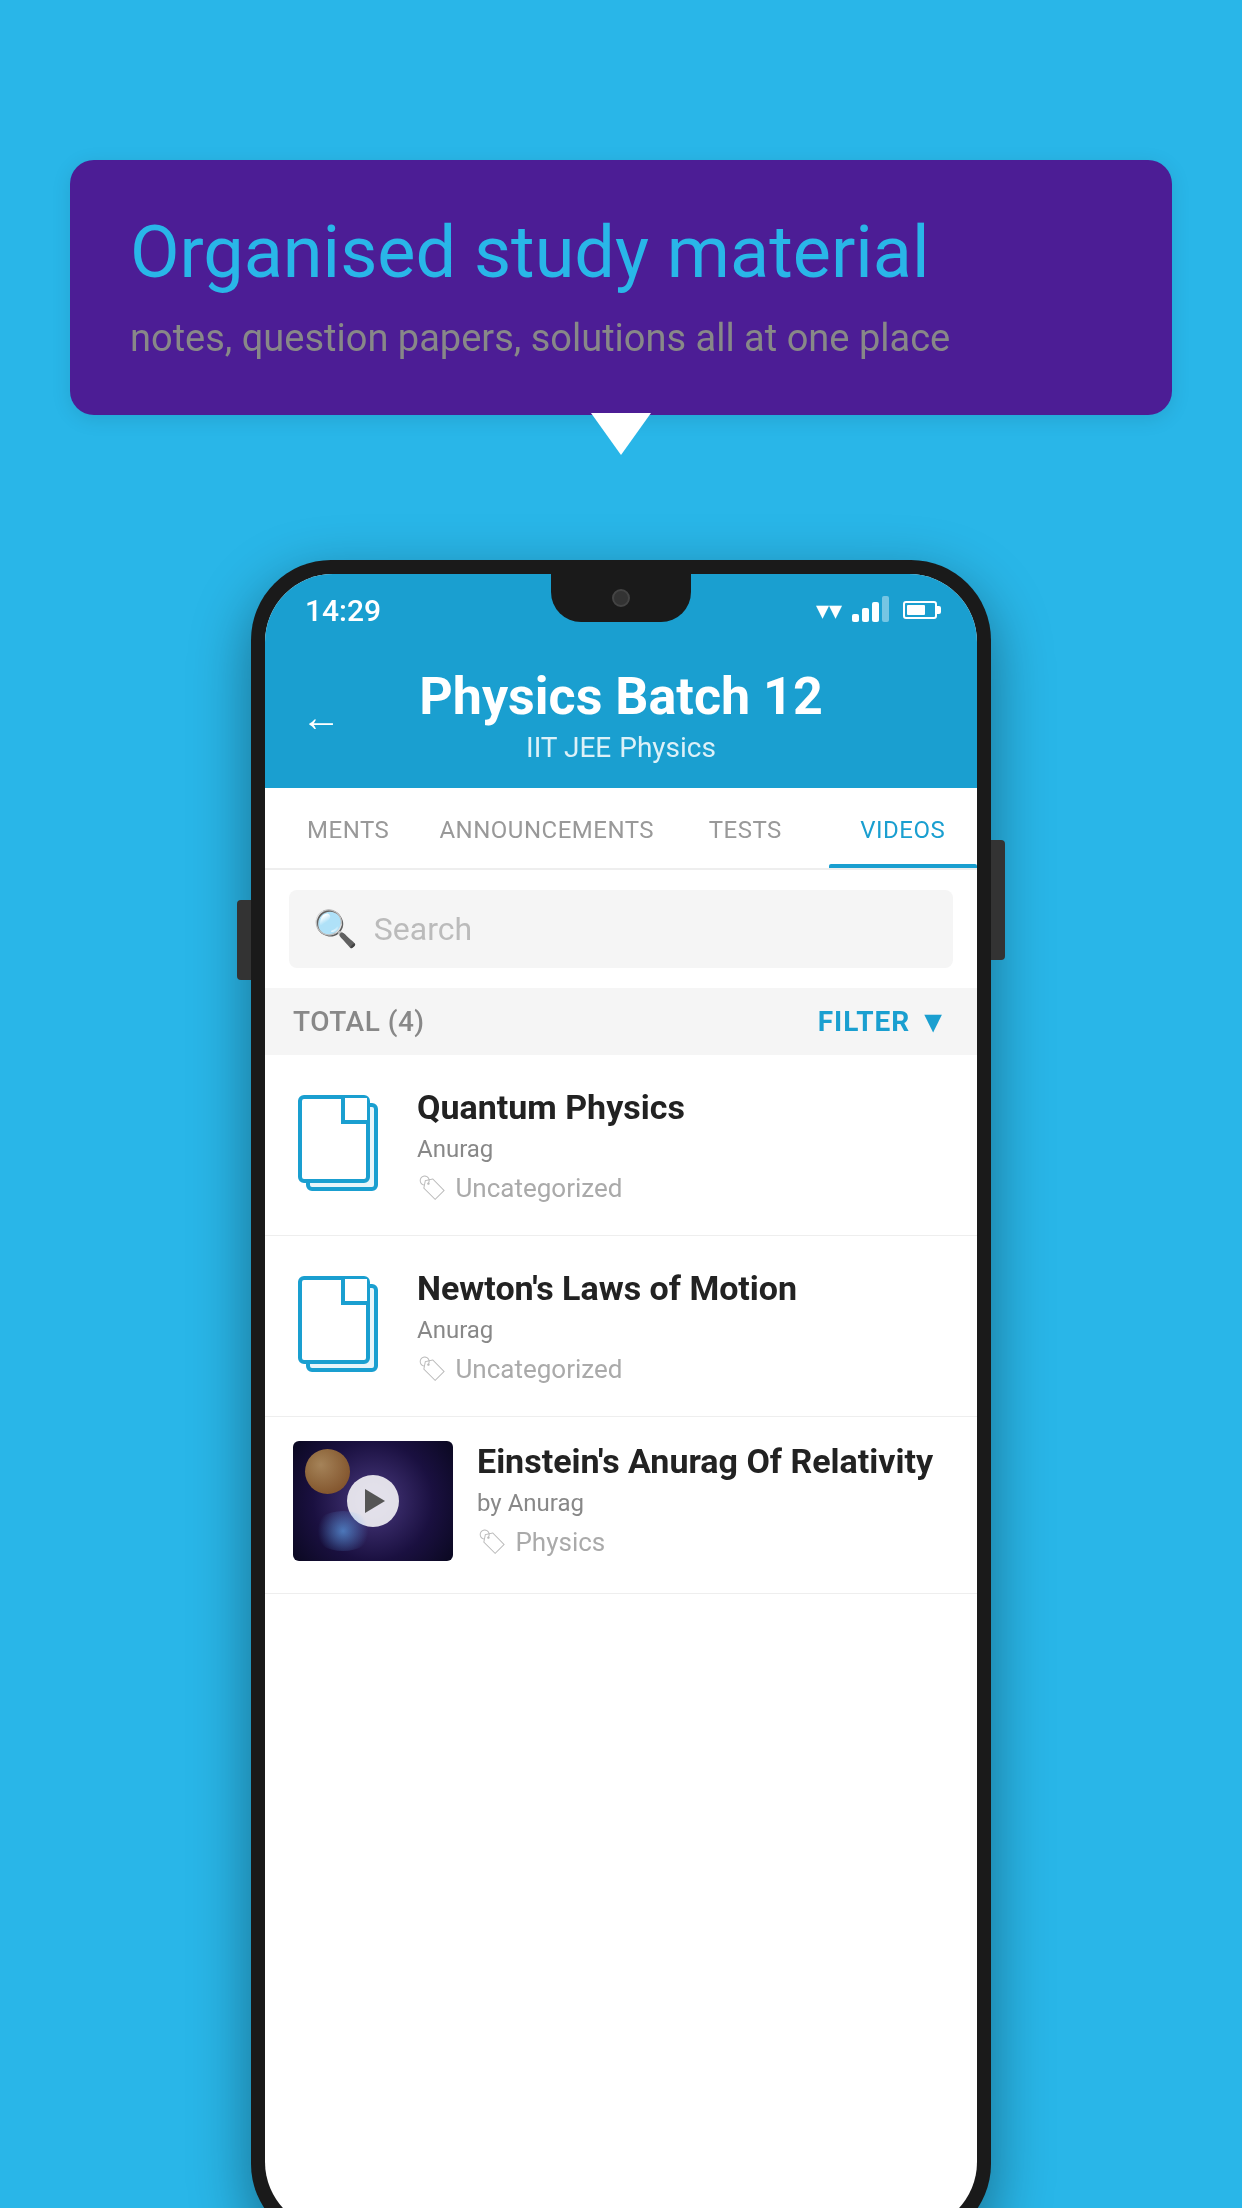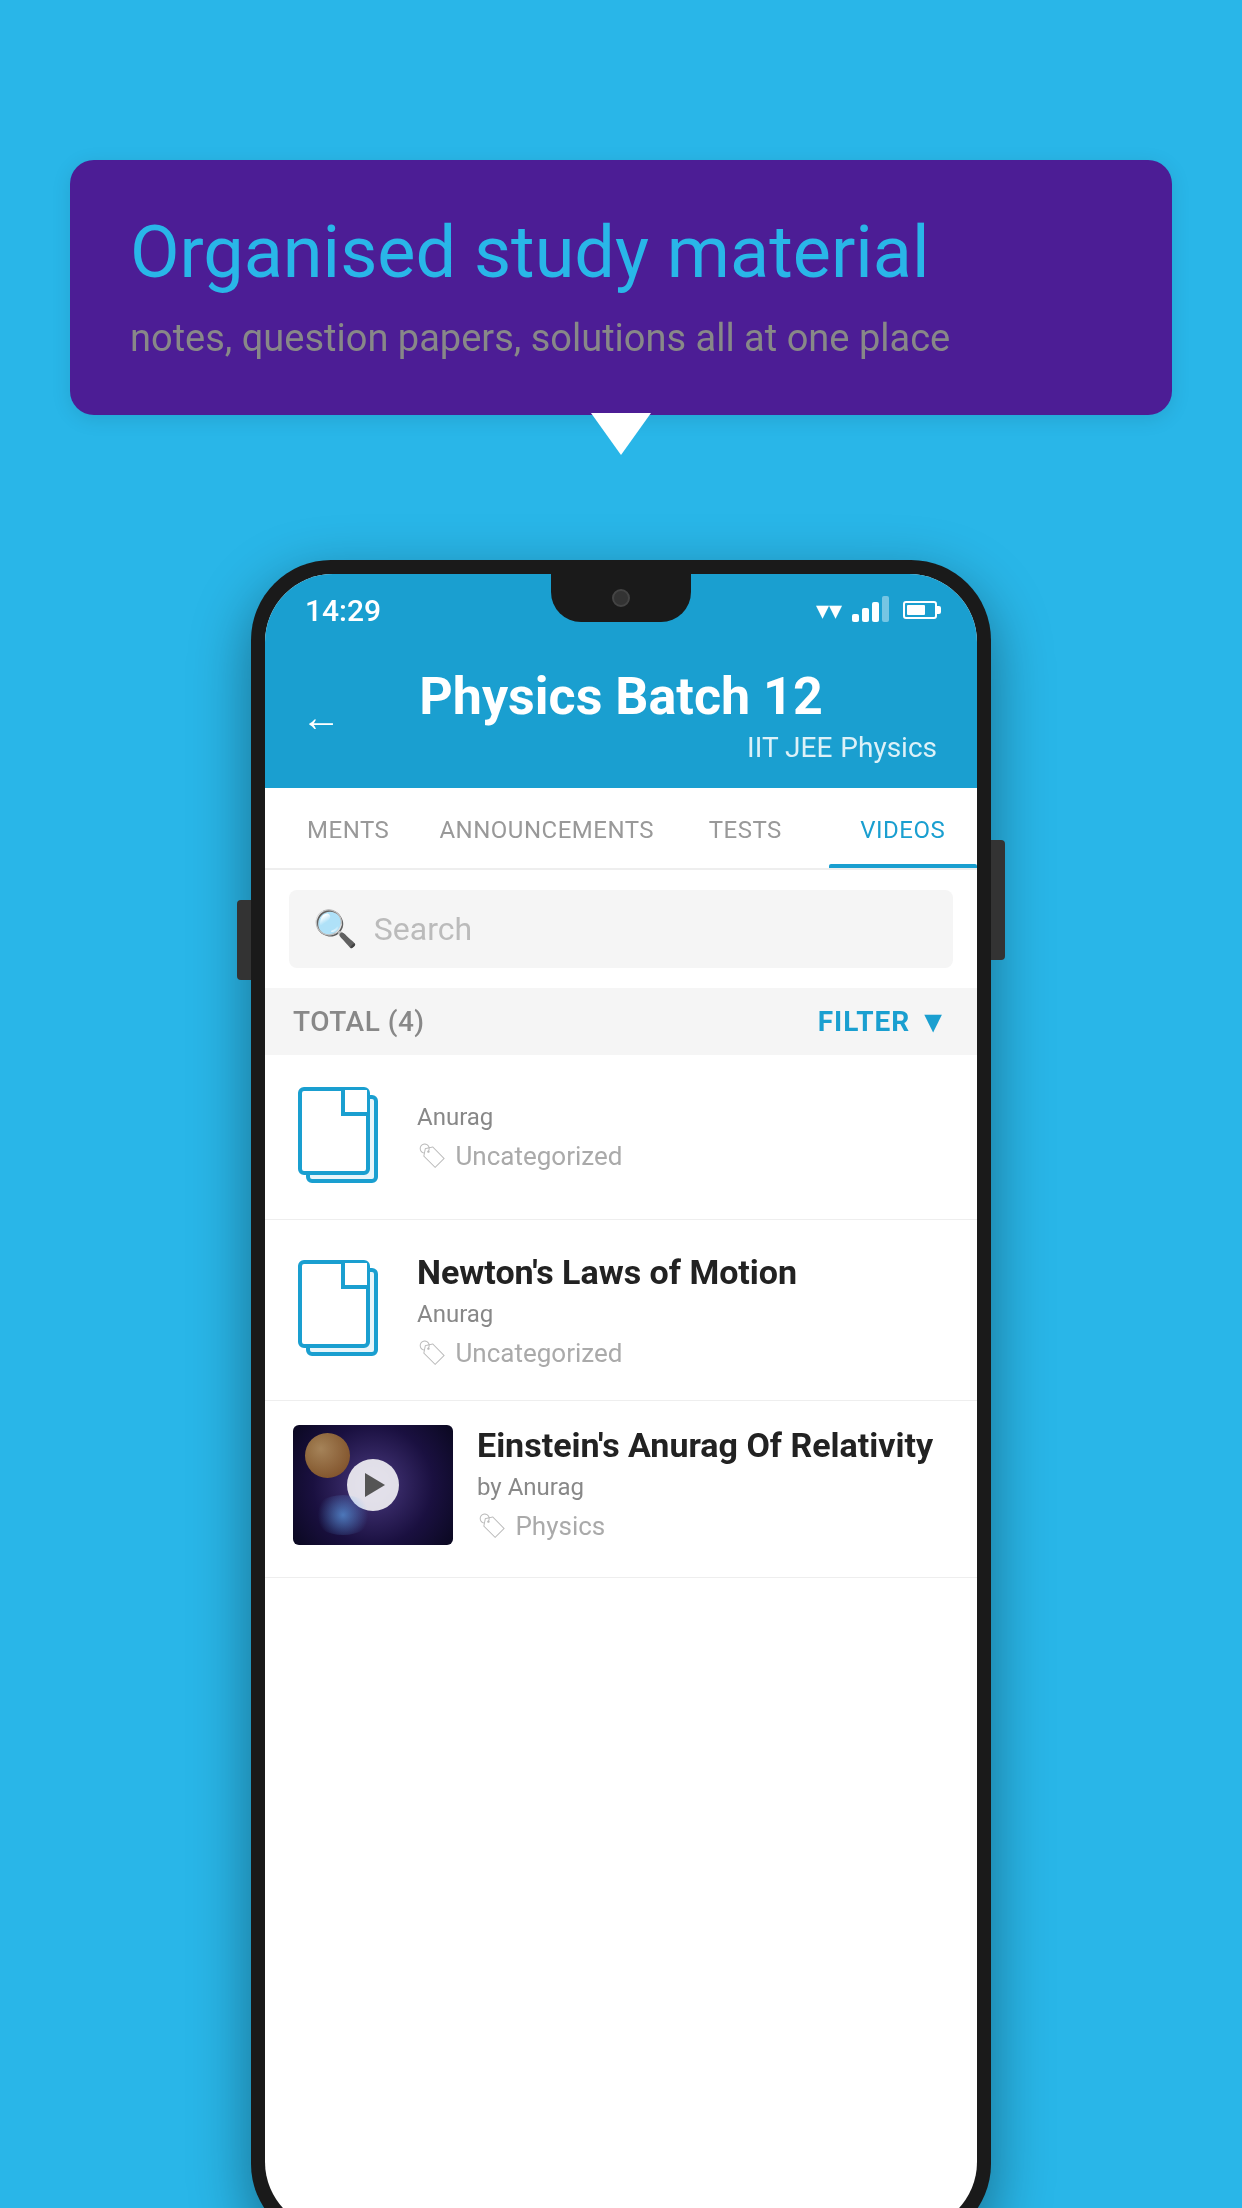--- a/index.html
+++ b/index.html
@@ -216,21 +216,21 @@
       color: white;
       font-size: 52px;
       font-weight: 700;
     }
 
     .header-subtitle {
       color: rgba(255,255,255,0.85);
       font-size: 28px;
       margin-top: 4px;
       display: flex;
-      justify-content: flex-end;
+      justify-content: center;
       gap: 8px;
     }
 
     
     .tab-bar {
       display: flex;
       background: white;
       border-bottom: 2px solid #eee;
       overflow: hidden;
     }
@@ -542,20 +542,21 @@
       <div class="video-list">
 
         <div class="video-item">
           <div class="thumbnail-space">
             <div class="file-icon-wrap">
               <div class="file-icon-shadow"></div>
               <div class="file-icon-main"></div>
             </div>
           </div>
           <div class="video-info">
+            <div class="video-title">Quantum Physics</div>
             <div class="video-author">Anurag</div>
             <div class="video-tag">
               <span class="tag-icon">🏷</span>
               <span>Uncategorized</span>
             </div>
           </div>
         </div>
 
         <div class="video-item">
           <div class="thumbnail-space">

